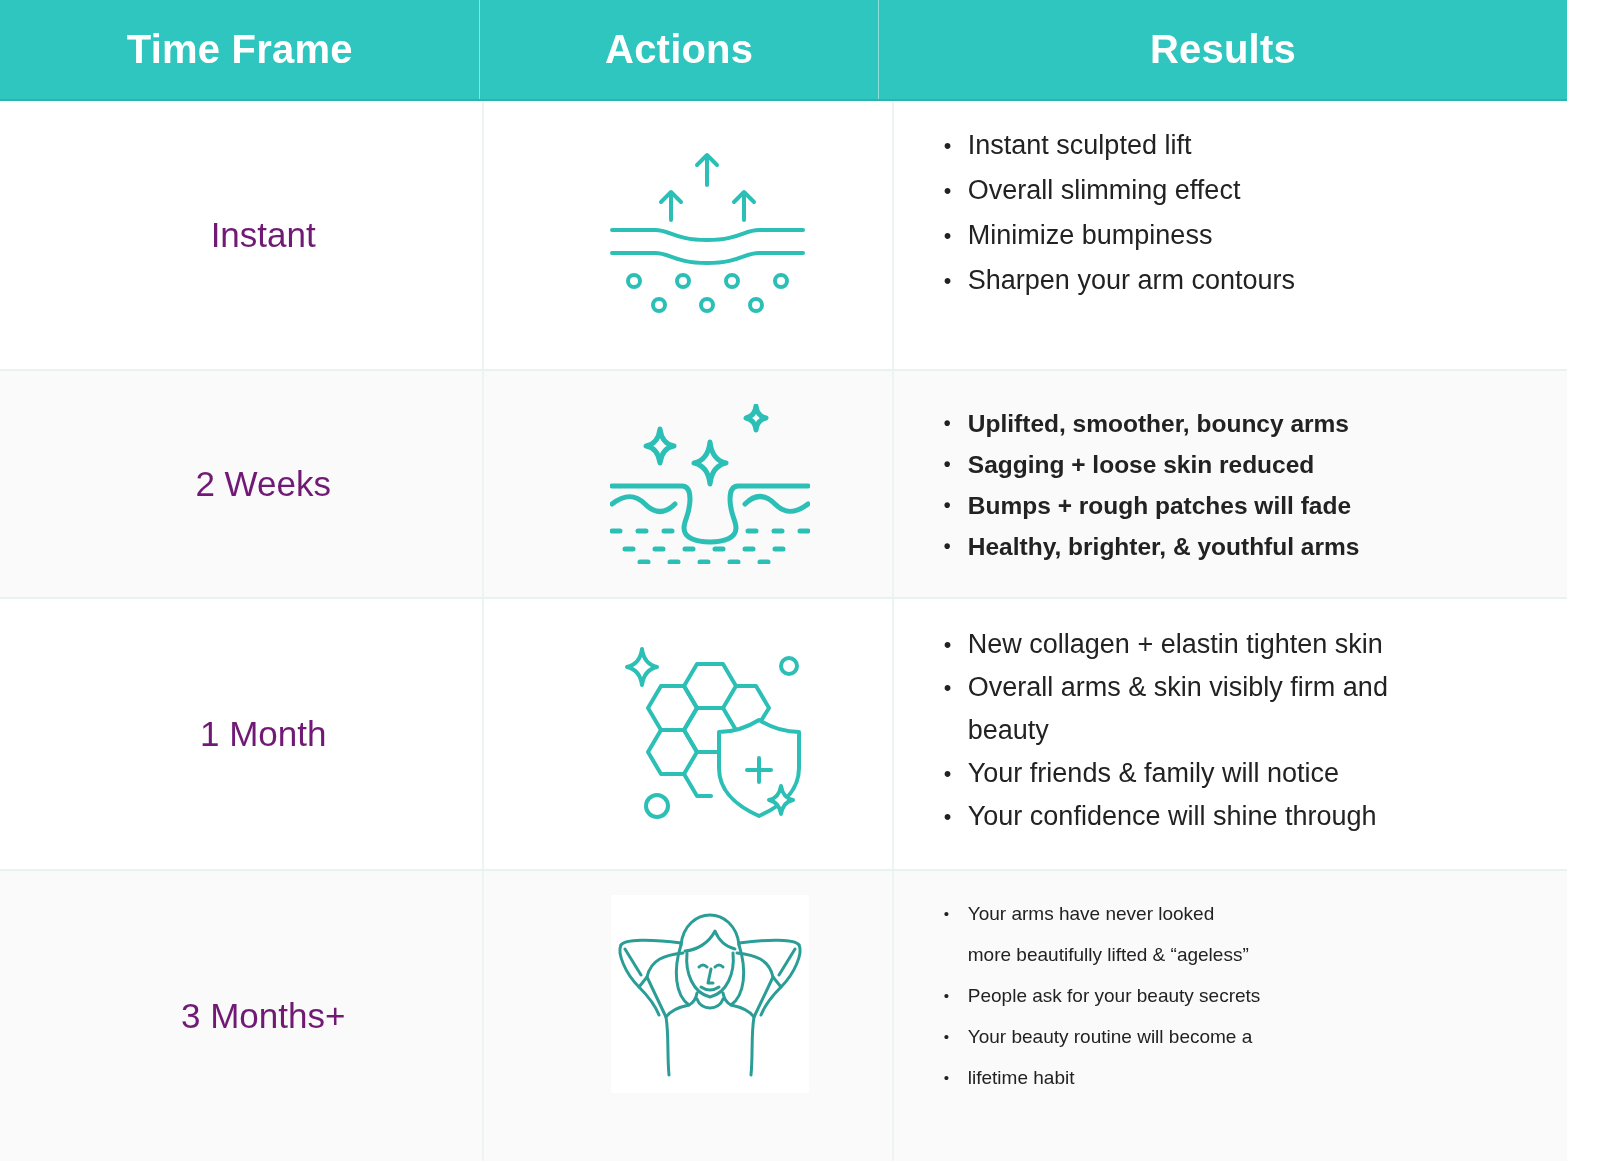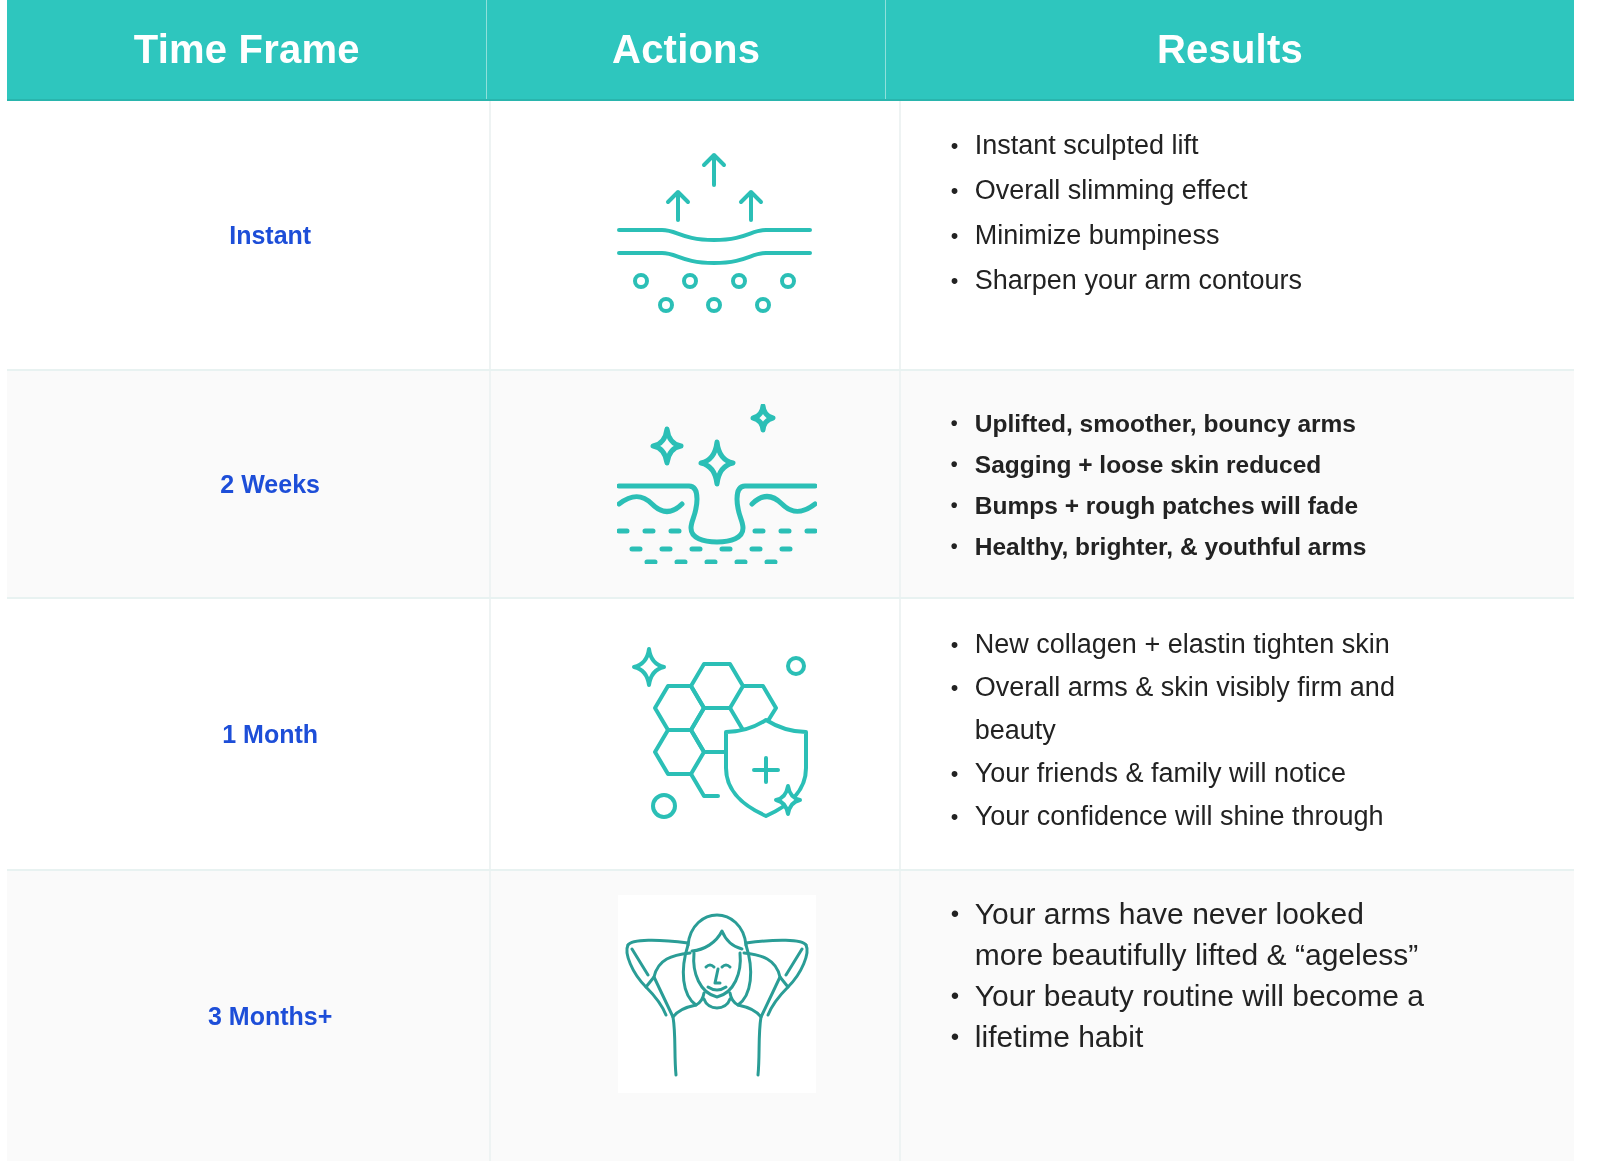--- a/index.html
+++ b/index.html
@@ -1,38 +1,38 @@
 <!DOCTYPE html>
 <html><head>
 <meta charset="utf-8">
 <style>
   html, body { margin: 0; padding: 0; background: #ffffff; }
   body { width: 1598px; height: 1162px; overflow: hidden; position: relative; font-family: "Liberation Sans", sans-serif; }
-  .table { position: absolute; left: 0; top: 0; width: 1567px; margin-left: 7px; }
+  .table { position: absolute; left: 0; top: 0; width: 1567px; }
   .header { display: flex; height: 99px; background: #2ec6be; border-bottom: 2px solid #29b5ad; }
   .hcell { display: flex; align-items: center; justify-content: center; color: #ffffff; font-weight: bold; font-size: 40px; letter-spacing: 0.2px; }
   .col1 { width: 480px; }
   .col2 { width: 398px; text-align: right; }
   .col3 { width: 689px; }
   .hcell.col1, .hcell.col2 { border-right: 1px solid #8fe0db; }
   .row { display: flex; border-bottom: 2px solid #e8f2f1; }
   .row.alt { background: #fafafa; }
   .cell { position: relative; padding-left: 44px; }
   .cell.col1, .cell.col2 { border-right: 2px solid #eef3f3; }
-  .tf { display: flex; align-items: center; justify-content: center; font-weight: bold; font-size: 25px; color: #1d4ed8; }
+  .tf { display: flex; align-items: center; justify-content: center; font-weight: normal; font-size: 35px; color: #701a75; }
   .act { display: flex; align-items: center; justify-content: center; }
   .act svg { display: block; }
   .res ul { list-style: none; margin: 0; padding: 0; position: absolute; left: 50px; }
   .res li { position: relative; padding-left: 24px; color: #222222; }
   .res li::before { content: "•"; position: absolute; left: 0; top: 0; font-size: 0.8em; }
   .res li.cont::before { content: ""; }
   .r1 li { font-size: 27px; line-height: 45px; }
   .r2 li { font-size: 24.5px; line-height: 41px; font-weight: bold; }
   .r3 li { font-size: 27px; line-height: 43px; }
-  .r4 li { font-size: 30px; line-height: 41px; }
+  .r4 li { font-size: 19px; line-height: 41px; }
 </style>
 </head>
 <body>
 
 <div class="table">
 
   <div class="header">
     <div class="hcell col1">Time Frame</div>
     <div class="hcell col2">Actions</div>
     <div class="hcell col3">Results</div>
@@ -151,19 +151,20 @@
           <path d="M55 122 C58 140 56 160 58 180"></path>
           <path d="M143 122 C140 140 142 160 140 180"></path>
           <path d="M30 80 L14 54 M168 80 L184 54"></path>
         </svg>
       </span>
     </div>
     <div class="cell col3 res r4">
       <ul style="top:22px;">
         <li>Your arms have never looked</li>
         <li class="cont">more beautifully lifted &amp; “ageless”</li>
+        <li>People ask for your beauty secrets</li>
         <li>Your beauty routine will become a</li>
         <li>lifetime habit</li>
       </ul>
     </div>
   </div>
 
 </div>
 
 </body></html>

